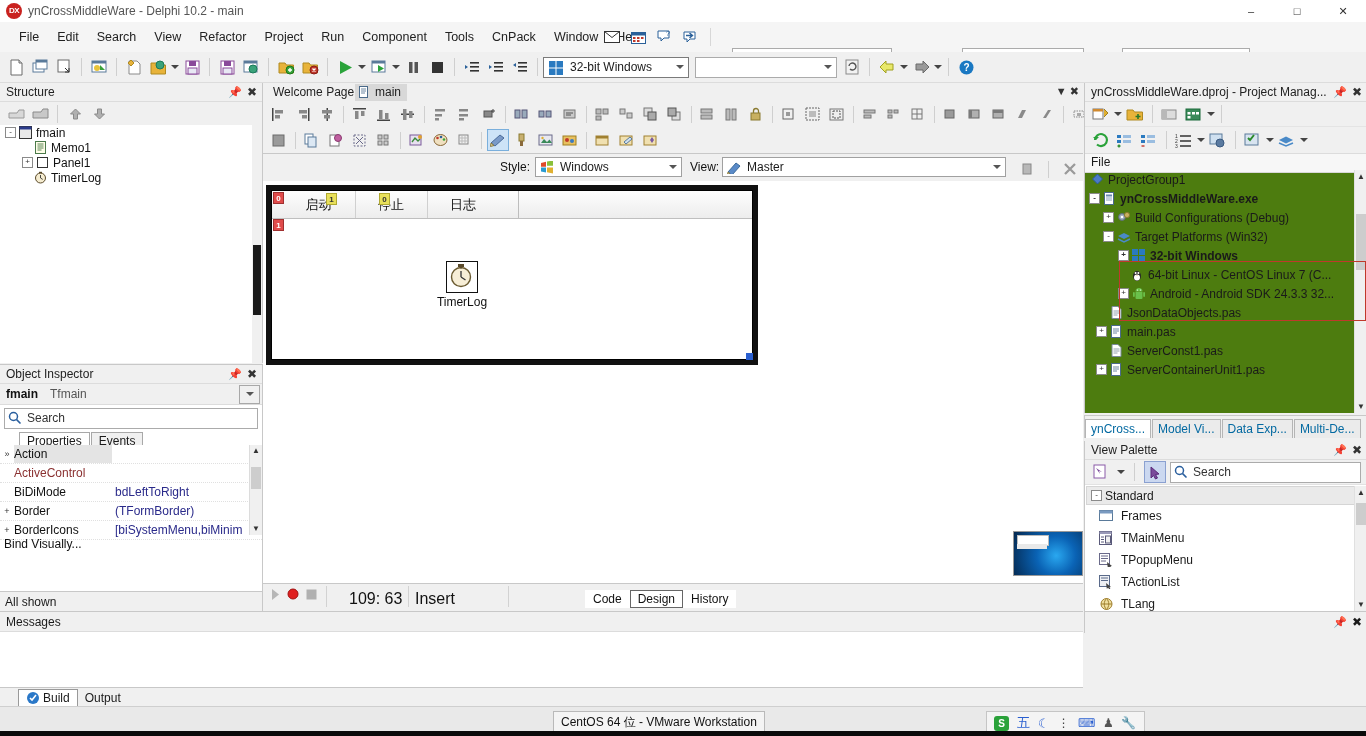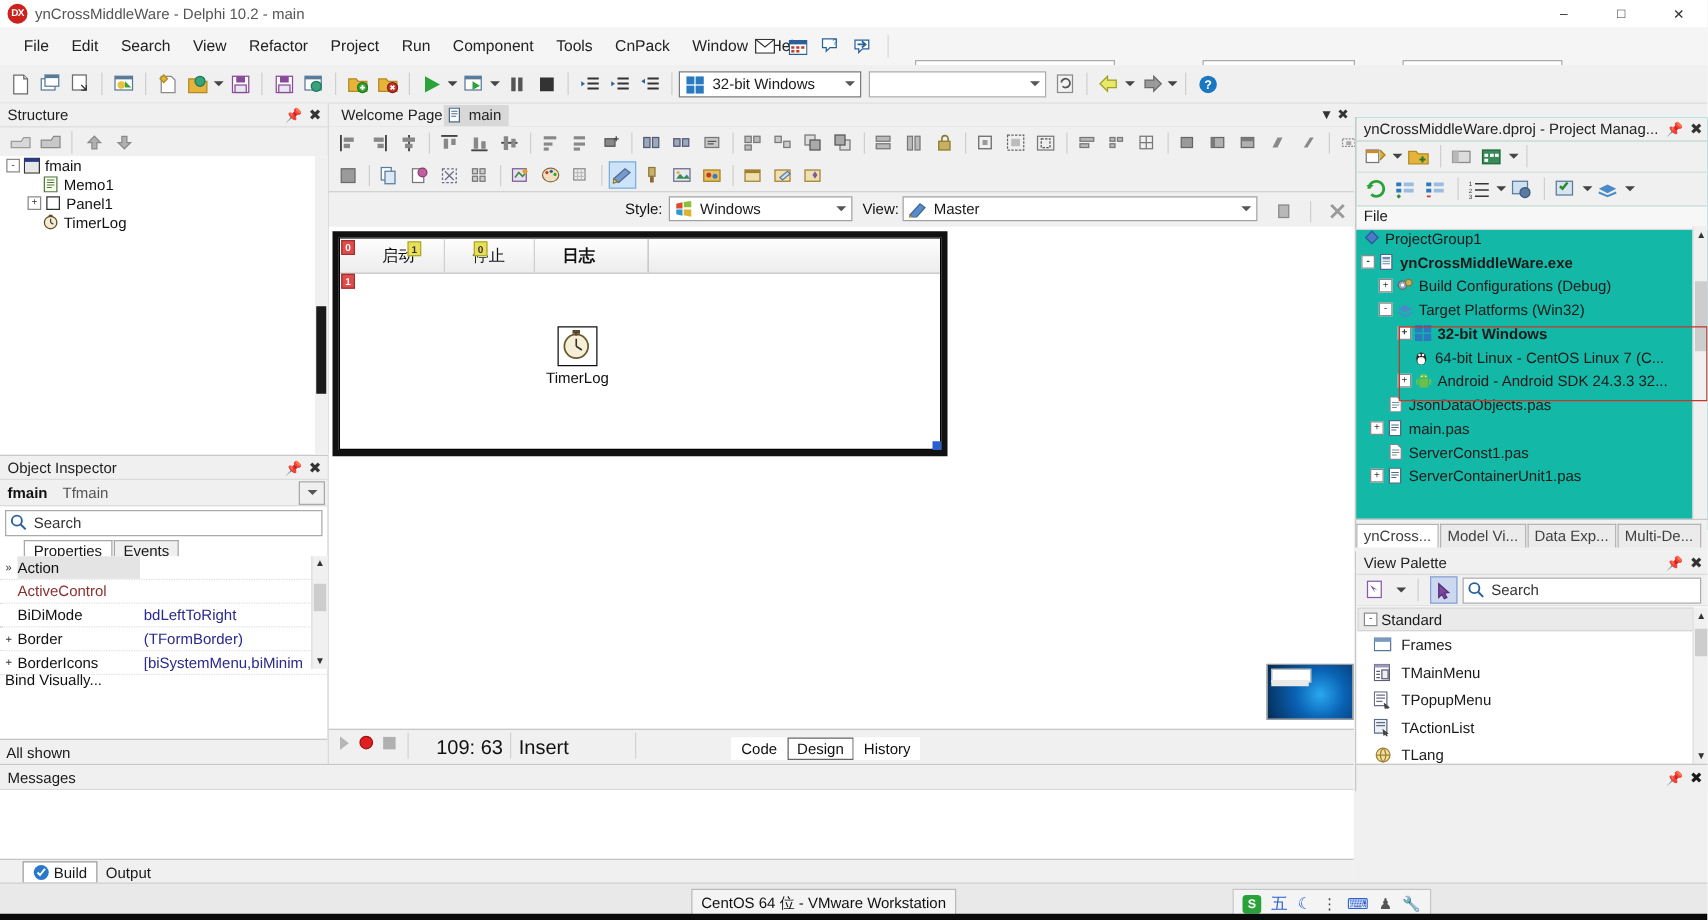--- a/index.html
+++ b/index.html
@@ -140,36 +140,36 @@
 
   
   .messages{position:absolute;left:0;top:611px;width:1083px;height:95px;background:#fff;border-top:1px solid #c8c8c8;}
   .msg-hdr{height:19px;background:#f0f0f0;border-bottom:1px solid #dcdcdc;position:relative;}
   .msg-hdr .t{position:absolute;left:6px;top:3px;font-size:12px;}
   .msg-tabs{position:absolute;left:0;bottom:0;width:1083px;height:19px;background:#f0f0f0;border-top:1px solid #c8c8c8;display:flex;align-items:center;text-align:right;}
   .msg-tab{font-size:12px;padding:1px 7px;display:flex;align-items:center;gap:3px;}
   .msg-tab.active{background:#fff;border:1px solid #999;}
 
   
-  .pm{position:absolute;left:1084px;top:94px;width:282px;height:330px;background:#14b8a6;border-left:1px solid #c8c8c8;}
+  .pm{position:absolute;left:1084px;top:83px;width:282px;height:330px;background:#4d7c0f;border-left:1px solid #c8c8c8;}
   .pm-tools{height:24px;background:#f0f0f0;border-bottom:1px solid #e4e4e4;display:flex;align-items:center;padding-left:4px;}
   .pm-tools2{height:26px;background:#f0f0f0;border-bottom:1px solid #dcdcdc;display:flex;align-items:center;padding-left:4px;}
   .pm-col{height:18px;background:#f7f7f7;border-bottom:1px solid #d8d8d8;font-size:12px;padding-left:6px;line-height:17px;}
   .pm-tree{position:absolute;left:0;top:87px;right:12px;bottom:0;overflow:hidden;}
   .pnode{height:19px;display:flex;align-items:center;font-size:12px;white-space:nowrap;padding-left:4px;}
   .pnode.bold{font-weight:bold;}
   .pm-vscroll{position:absolute;right:0;top:87px;width:12px;bottom:0;background:#f0f0f0;border-left:1px solid #e0e0e0;}
   .pm-vscroll .ar{height:13px;text-align:center;font-size:8px;line-height:13px;color:#333;}
   .pm-vscroll .th{position:absolute;left:1px;top:44px;width:10px;height:56px;background:#cdcdcd;}
   .redbox{position:absolute;left:1119px;top:261px;width:245px;height:58px;border:1px solid #c0392b;pointer-events:none;}
 
   
   .rtabs{position:absolute;left:1084px;top:415px;width:282px;height:22px;background:#f0f0f0;border-left:1px solid #c8c8c8;
     border-top:1px solid #c8c8c8;display:flex;align-items:flex-end;}
-  .rtab{font-size:12px;padding:2px 5px;border:1px solid #b5b5b5;border-bottom:none;background:#ebebeb;margin-right:1px;color:#404040;}
+  .rtab{font-size:12px;padding:2px 5px;border:1px solid #b5b5b5;border-bottom:none;background:#ebebeb;margin-right:1px;color:#0369a1;}
   .rtab.active{background:#fff;}
 
   
   .tp{position:absolute;left:1084px;top:441px;width:282px;height:170px;background:#fff;border-left:1px solid #c8c8c8;}
   .tp-tools{height:24px;background:#f0f0f0;display:flex;align-items:center;padding-left:4px;gap:3px;border-bottom:1px solid #e2e2e2;}
   .tp-search{flex:1;height:19px;background:#fff;border:1px solid #ababab;position:relative;margin-right:6px;}
   .tp-search .txt{position:absolute;left:22px;top:2px;font-size:12px;color:#333;}
   .tp-cat{height:17px;background:#eaeaea;border:1px solid #d5d5d5;font-size:12px;display:flex;align-items:center;padding-left:4px;margin:1px 12px 0 1px;}
   .tp-item{height:22px;display:flex;align-items:center;font-size:12px;padding-left:14px;gap:7px;}
   .tp-vscroll{position:absolute;right:0;top:45px;width:12px;bottom:0;background:#f0f0f0;border-left:1px solid #e0e0e0;}
@@ -1029,21 +1029,21 @@
     </div>
   </div>
 
   <div class="canvas">
     <div class="formwin">
       <div class="form-inner">
 
         <div class="form-toolbar">
           <div class="tbi" style="left:10px;width:73px;">启动</div>
           <div class="tbi" style="left:83px;width:72px;"><span class="sp"></span><span>停止</span></div>
-          <div class="tbi" style="left:155px;width:72px;font-weight:bold;"><span class="sp"></span><span>日志</span></div>
+          <div class="tbi" style="left:155px;width:72px;"><span class="sp"></span><span>日志</span></div>
           <div class="tbend" style="left:246px;"></div>
         </div>
 
         <div class="mark r" style="left:1px;top:1px;">0</div>
         <div class="mark y" style="left:54px;top:2px;">1</div>
         <div class="mark y" style="left:107px;top:2px;">0</div>
         <div class="mark r" style="left:1px;top:28px;">1</div>
 
         <div class="timer-comp">
           <div class="timer-box">

